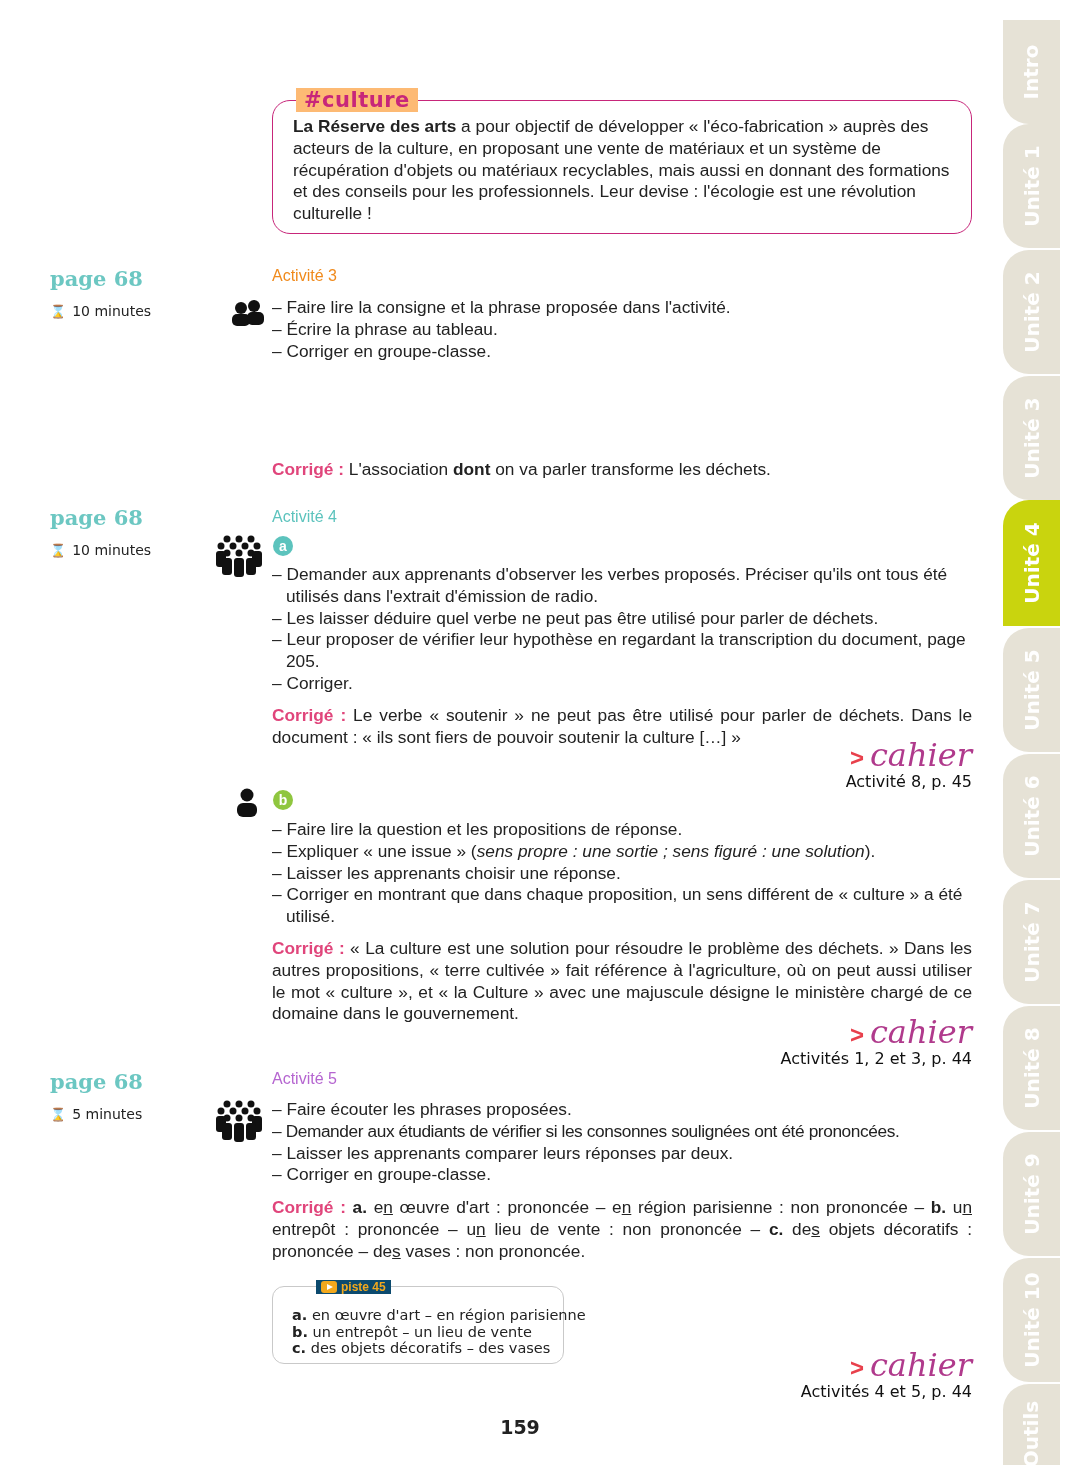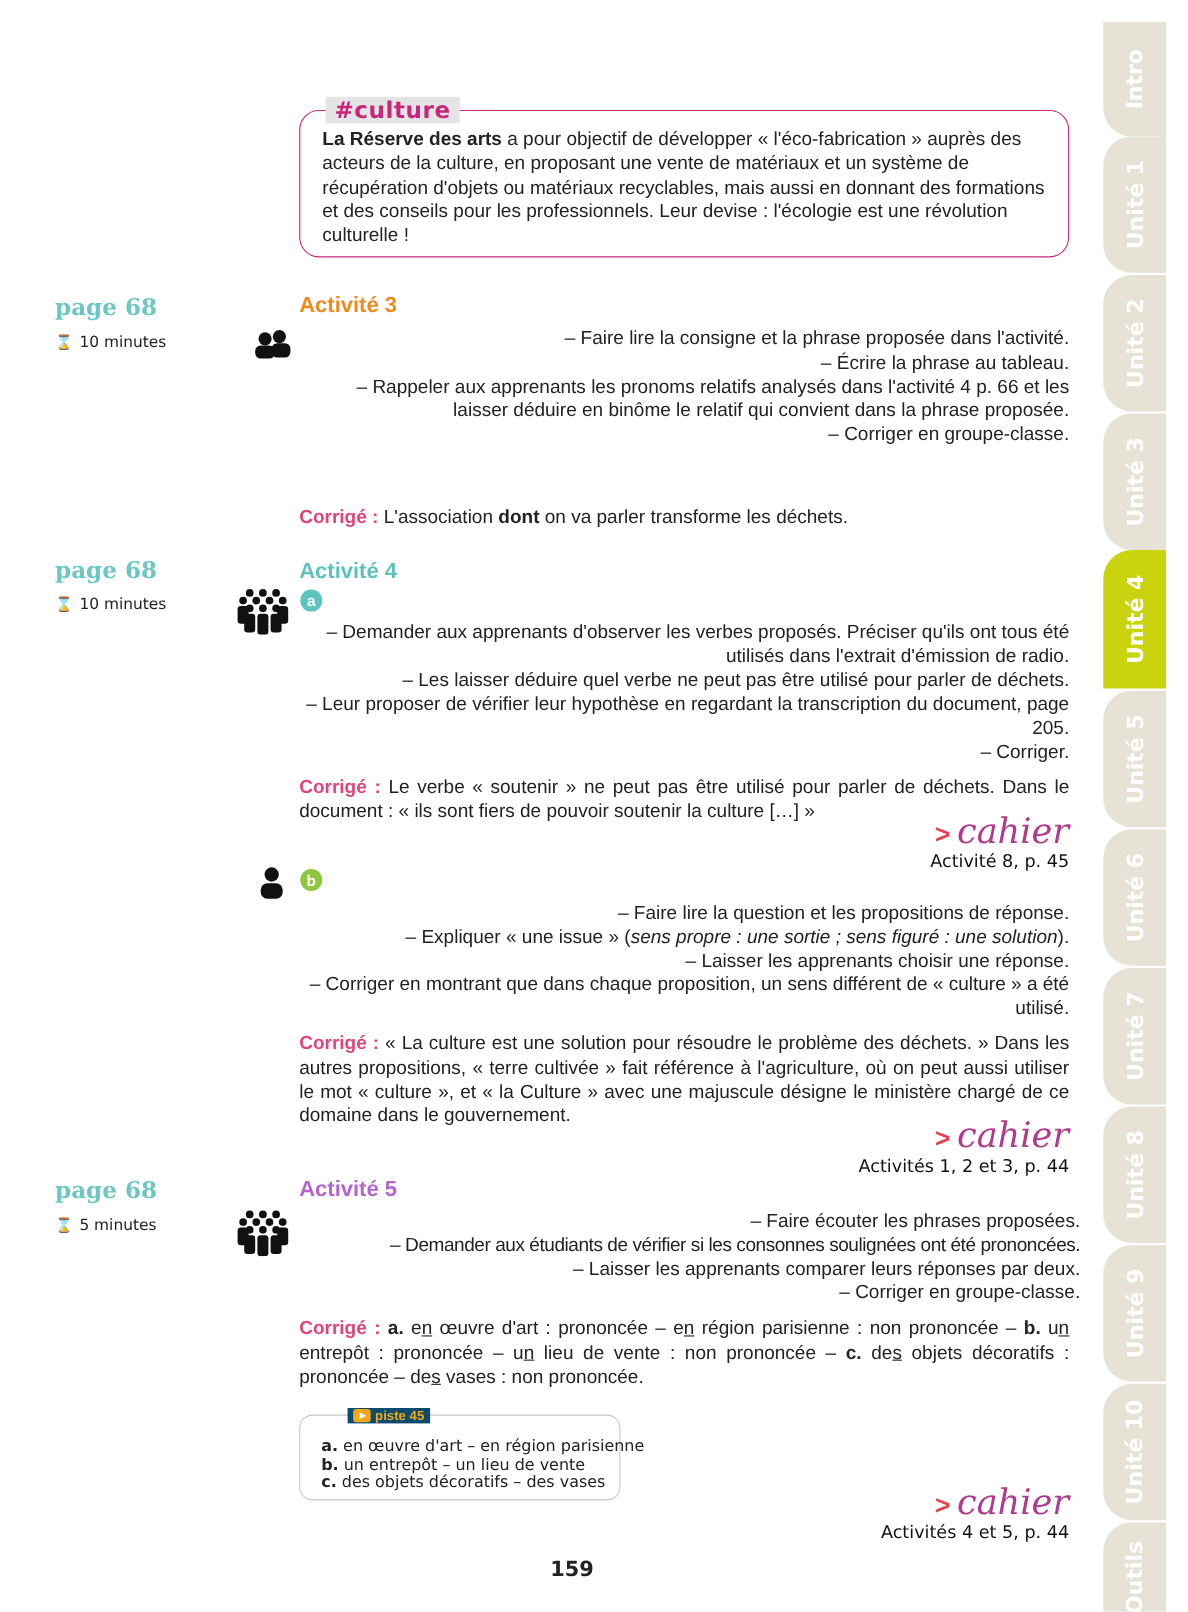--- a/index.html
+++ b/index.html
@@ -9,42 +9,42 @@
     font-family:"Liberation Sans", sans-serif;
   }
   .abs { position:absolute; }
 
   
   .culture-box {
     left:272px; top:100px; width:700px; height:134px;
     border:1.5px solid #c7267a; border-radius:18px; box-sizing:border-box;
   }
   .culture-title {
-    left:296px; top:88px; padding:0 8px; background:#e5e5e5;
+    left:296px; top:88px; padding:0 8px; background:#fdba74;
     color:#c7267a; font-weight:bold; font-size:21px; letter-spacing:0.5px;
     font-family:"DejaVu Sans", sans-serif;
   }
   .culture-text {
     left:293px; top:116px; width:662px; font-size:17.3px; line-height:21.8px; color:#222;
   }
   .culture-text b { font-weight:bold; }
 
   
   .page-ref {
     color:#6cc7c2; font-family:"DejaVu Serif", serif; font-weight:bold; font-size:21px;
   }
   .duration {
     font-family:"DejaVu Sans", sans-serif; font-size:14px; color:#222;
     display:flex; align-items:center; gap:6px;
   }
   .hourglass { font-size:13px; }
 
   
-  .act-title { font-weight:bold; font-size:20px; }
-  .bullets { margin:0; padding:0; list-style:none; font-size:17.3px; line-height:21.8px;text-align:right; }
+  .act-title { font-weight:normal; font-size:16px; }
+  .bullets { margin:0; padding:0; list-style:none; font-size:17.3px; line-height:21.8px; }
   .bullets li { padding-left:14px; text-indent:-14px; }
   .bullets li::before { content:"– "; }
   .corrige { font-size:17.3px; line-height:21.8px; }
   .corrige .lbl { color:#e0457b; font-weight:bold; }
   .justify { text-align:justify; }
 
   .badge {
     width:20px; height:20px; border-radius:50%; color:#fff; font-weight:bold;
     font-size:14px; display:flex; align-items:center; justify-content:center;
   }
@@ -110,21 +110,20 @@
 <svg class="abs icon" style="left:231px;top:300px;" width="34" height="28" viewBox="0 0 34 28">
   <circle cx="10" cy="8" r="6" fill="#111"></circle>
     <rect x="1" y="14" width="18" height="12" rx="5" fill="#111"></rect>
   <circle cx="23" cy="6" r="6" fill="#111"></circle>
     <rect x="16" y="12" width="17" height="13" rx="5" fill="#111"></rect>
 </svg>
 <div class="abs act-title" style="left:272px;top:267px;color:#f08a1c;">Activité 3</div>
 <ul class="abs bullets" style="left:272px;top:297px;width:700px;">
   <li>Faire lire la consigne et la phrase proposée dans l'activité.</li>
   <li>Écrire la phrase au tableau.</li>
-  <li>Rappeler aux apprenants les pronoms relatifs analysés dans l'activité 4 p. 66 et les laisser déduire en binôme le relatif qui convient dans la phrase proposée.</li>
   <li>Corriger en groupe-classe.</li>
 </ul>
 <div class="abs corrige" style="left:272px;top:459px;width:700px;">
   <span class="lbl">Corrigé :</span><span> L'association </span><b>dont</b><span> on va parler transforme les déchets.</span>
 </div>
 
 <div class="abs page-ref" style="left:50px;top:505px;">page 68</div>
 <div class="abs duration" style="left:50px;top:542px;">
   <span class="hourglass">⌛</span>
   <span>10 minutes</span>

